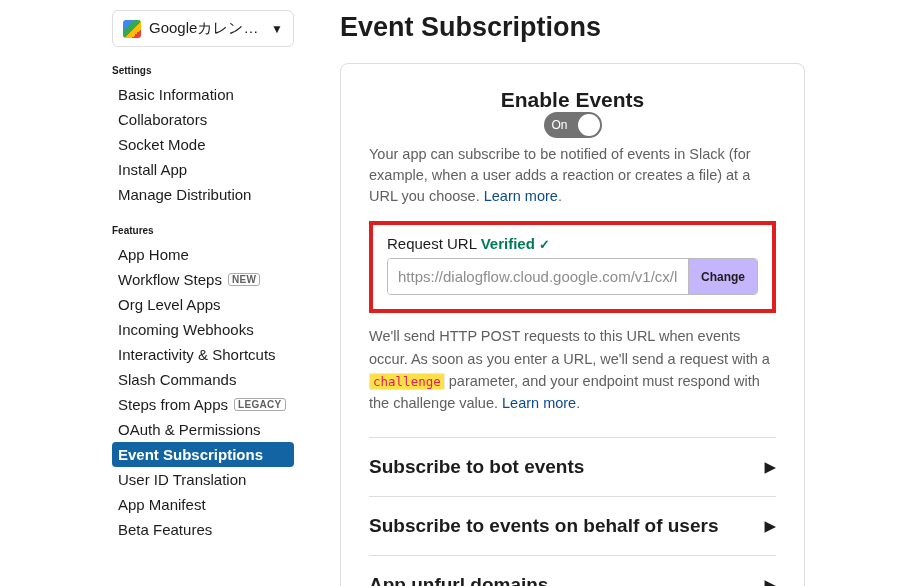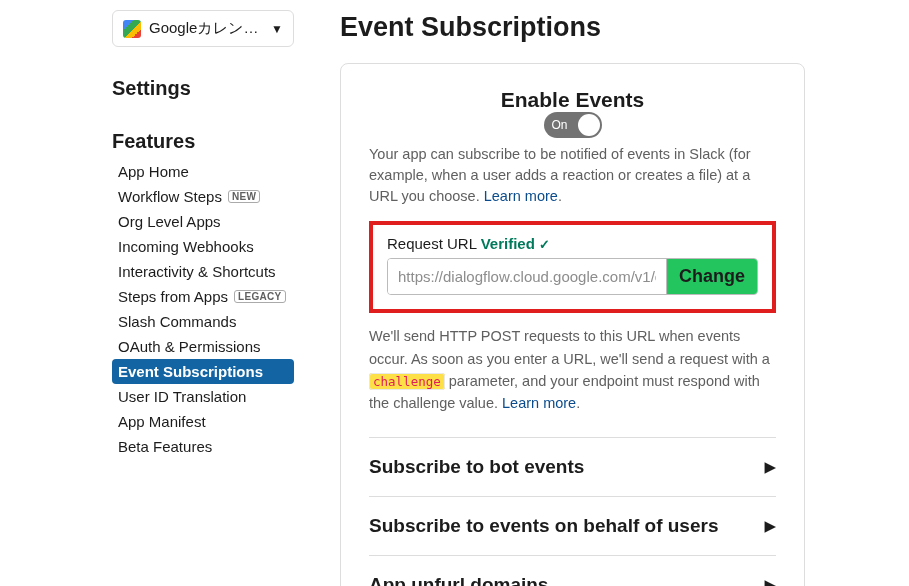--- a/index.html
+++ b/index.html
@@ -3,86 +3,93 @@
 <meta charset="utf-8">
 <style>
 * { box-sizing: border-box; margin: 0; padding: 0; }
 body { font-family: -apple-system, BlinkMacSystemFont, "Segoe UI", Helvetica, Arial, sans-serif; color: #1d1c1d; background: #fff; font-size: 15px; }
 .page { display: flex; width: 737px; min-height: 586px; margin: 0 auto; padding: 10px 0 0 0; }
 .sidebar { width: 220px; flex-shrink: 0; padding: 0 12px 0 26px; }
 .app-selector { border: 1px solid #ddd; border-radius: 6px; padding: 8px 10px; display: flex; align-items: center; gap: 8px; cursor: pointer; margin-bottom: 16px; }
 .app-icon { width: 18px; height: 18px; background: linear-gradient(135deg,#4285f4 30%,#34a853 30%,#34a853 55%,#fbbc04 55%,#fbbc04 75%,#ea4335 75%); border-radius: 3px; flex-shrink:0;}
 .app-selector-name { flex: 1; white-space: nowrap; overflow: hidden; text-overflow: ellipsis; font-weight: 500; }
 .chev-down { font-size: 12px; color:#1d1c1d;}
-.sidebar h3 { font-size: 20px; font-weight: 800; margin: 30px 0 6px; color:#1d1c1d;}
+.sidebar h3 { font-size: 10px; font-weight: 800; margin: 18px 0 6px; color:#1d1c1d;}
 .nav-list { list-style: none; }
 .nav-item { padding: 4px 6px; font-size: 15px; color: #1d1c1d; cursor: pointer; border-radius: 4px; display:flex; align-items:center; gap:6px;}
 .nav-item.active { background: #1264a3; color: #fff; font-weight: 700; }
 .badge { font-size: 10px; border: 1px solid #aaa; color:#616061; border-radius: 3px; padding: 0 3px; font-weight:600; letter-spacing:.3px;}
 .main { flex: 1; padding: 2px 18px 0 34px; }
 .page-title { font-size: 27px; font-weight: 800; margin-bottom: 20px; }
 .card { border: 1px solid #ddd; border-radius: 8px; padding: 24px 28px 8px; }
 .enable-row { display: flex; align-items: center; justify-content: space-between; flex-direction: column; }
 .enable-title { font-size: 21px; font-weight: 800; }
 .toggle { width: 58px; height: 26px; background: #737373; border-radius: 13px; position: relative; display:flex; align-items:center; padding-left:8px; cursor:pointer; color:#fff; font-size:12px; font-weight:400;}
 .knob { position: absolute; right: 2px; top: 2px; width: 22px; height: 22px; background: #fff; border-radius: 50%; }
 .subtext { color: #616061; font-size: 14.5px; margin-top: 6px; line-height: 1.45; }
 .subtext a { color: #0b4c8c; text-decoration: none; }
 .highlight-box { border: 4px solid #e01e1e; padding: 10px 14px 14px; margin-top: 14px; }
 .req-label { font-weight: 400; font-size: 15px; }
 .verified { color: #007a5a; font-weight: 600; }
 .check { color: #007a5a; font-size: 13px; font-weight:700;}
 .url-field { display: flex; border: 1px solid #bbb; border-radius: 4px; margin-top: 6px; overflow:hidden; }
 .url-input { flex: 1; border: none; padding: 9px 10px; font-size: 15px; color: #8d8d8d; background:#fff; outline:none; }
-.change-btn { border: none; border-left: 1px solid #bbb; background: #22c55e; padding: 0 12px; font-size: 18px; font-weight: 600; cursor:pointer; color:#1d1c1d;}
+.change-btn { border: none; border-left: 1px solid #bbb; background: #c4b5fd; padding: 0 12px; font-size: 12px; font-weight: 600; cursor:pointer; color:#1d1c1d;}
 .post-note { font-size: 14.5px; color: #616061; margin-top: 12px; line-height: 1.55; }
 .code { font-family: ui-monospace, Menlo, Consolas, monospace; font-size: 12.5px; color: #e01e5a; border: 1px solid #e8e8e8; background: #fde047; border-radius: 3px; padding: 0 3px; }
 .post-note a { color: #0b4c8c; text-decoration: none; }
 hr.sep { border: none; border-top: 1px solid #ddd; margin: 22px 0 0; }
 .acc-row { display: flex; align-items: center; justify-content: space-between; padding: 18px 0; cursor: pointer; }
 .acc-title { font-size: 19px; font-weight: 800; }
 .caret { font-size: 15px; color:#1d1c1d;}
 </style>
 </head>
 <body>
 
 <div class="page">
   <aside class="sidebar">
     <div class="app-selector">
       <span class="app-icon"></span>
       <span class="app-selector-name">Googleカレン…</span>
       <span class="chev-down">▼</span>
     </div>
 
     <h3>Settings</h3>
+    <ul class="nav-list" id="settings-list">
+        <li class="nav-item">Basic Information</li>
+        <li class="nav-item">Collaborators</li>
+        <li class="nav-item">Socket Mode</li>
+        <li class="nav-item">Install App</li>
+        <li class="nav-item">Manage Distribution</li>
+      </ul>
 
     <h3>Features</h3>
     <ul class="nav-list" id="features-list">
         <li class="nav-item">
           <span>App Home</span>
         </li>
         <li class="nav-item">
           <span>Workflow Steps</span>
           <span class="badge">NEW</span>
         </li>
         <li class="nav-item">
           <span>Org Level Apps</span>
         </li>
         <li class="nav-item">
           <span>Incoming Webhooks</span>
         </li>
         <li class="nav-item">
           <span>Interactivity &amp; Shortcuts</span>
         </li>
         <li class="nav-item">
+          <span>Slash Commands</span>
+        </li>
+        <li class="nav-item">
           <span>Steps from Apps</span>
           <span class="badge">LEGACY</span>
-        </li>
-        <li class="nav-item">
-          <span>Slash Commands</span>
         </li>
         <li class="nav-item">
           <span>OAuth &amp; Permissions</span>
         </li>
         <li class="nav-item active">
           <span>Event Subscriptions</span>
         </li>
         <li class="nav-item">
           <span>User ID Translation</span>
         </li>

